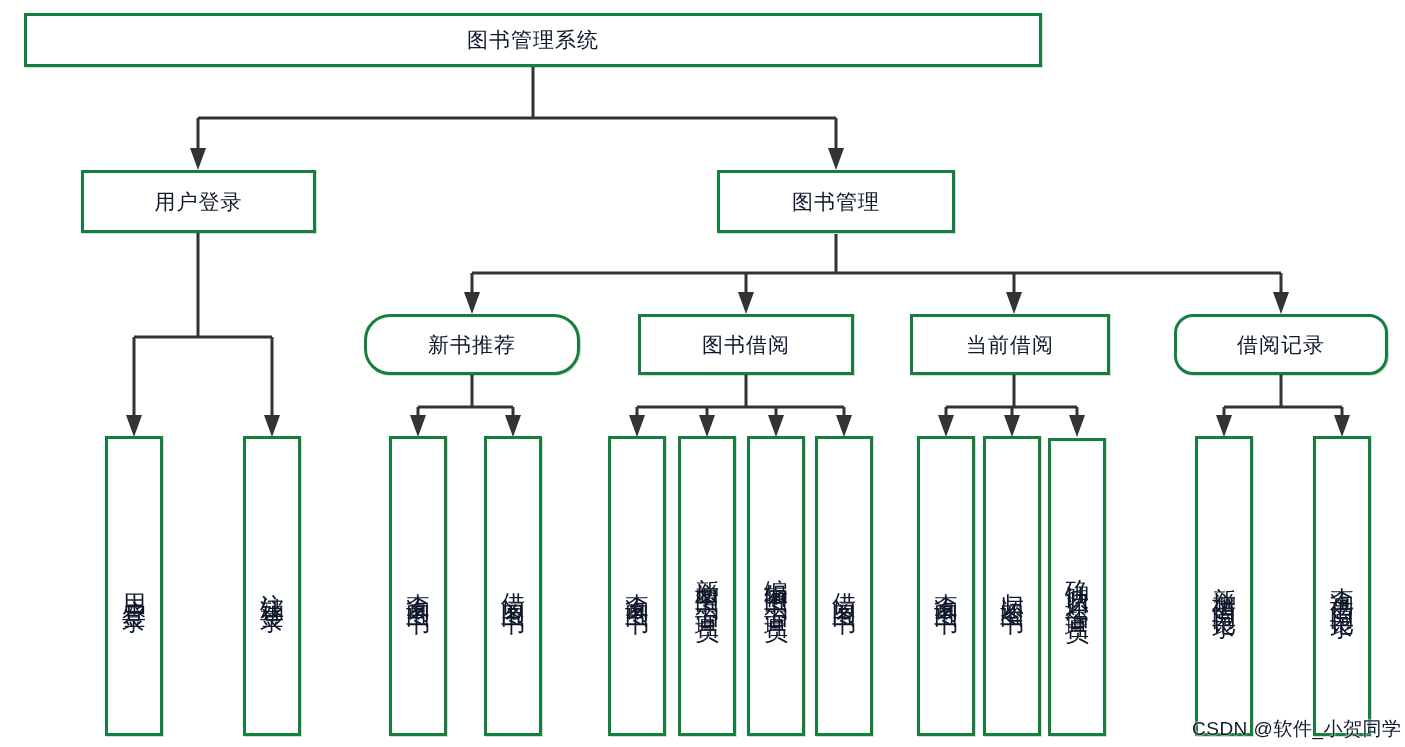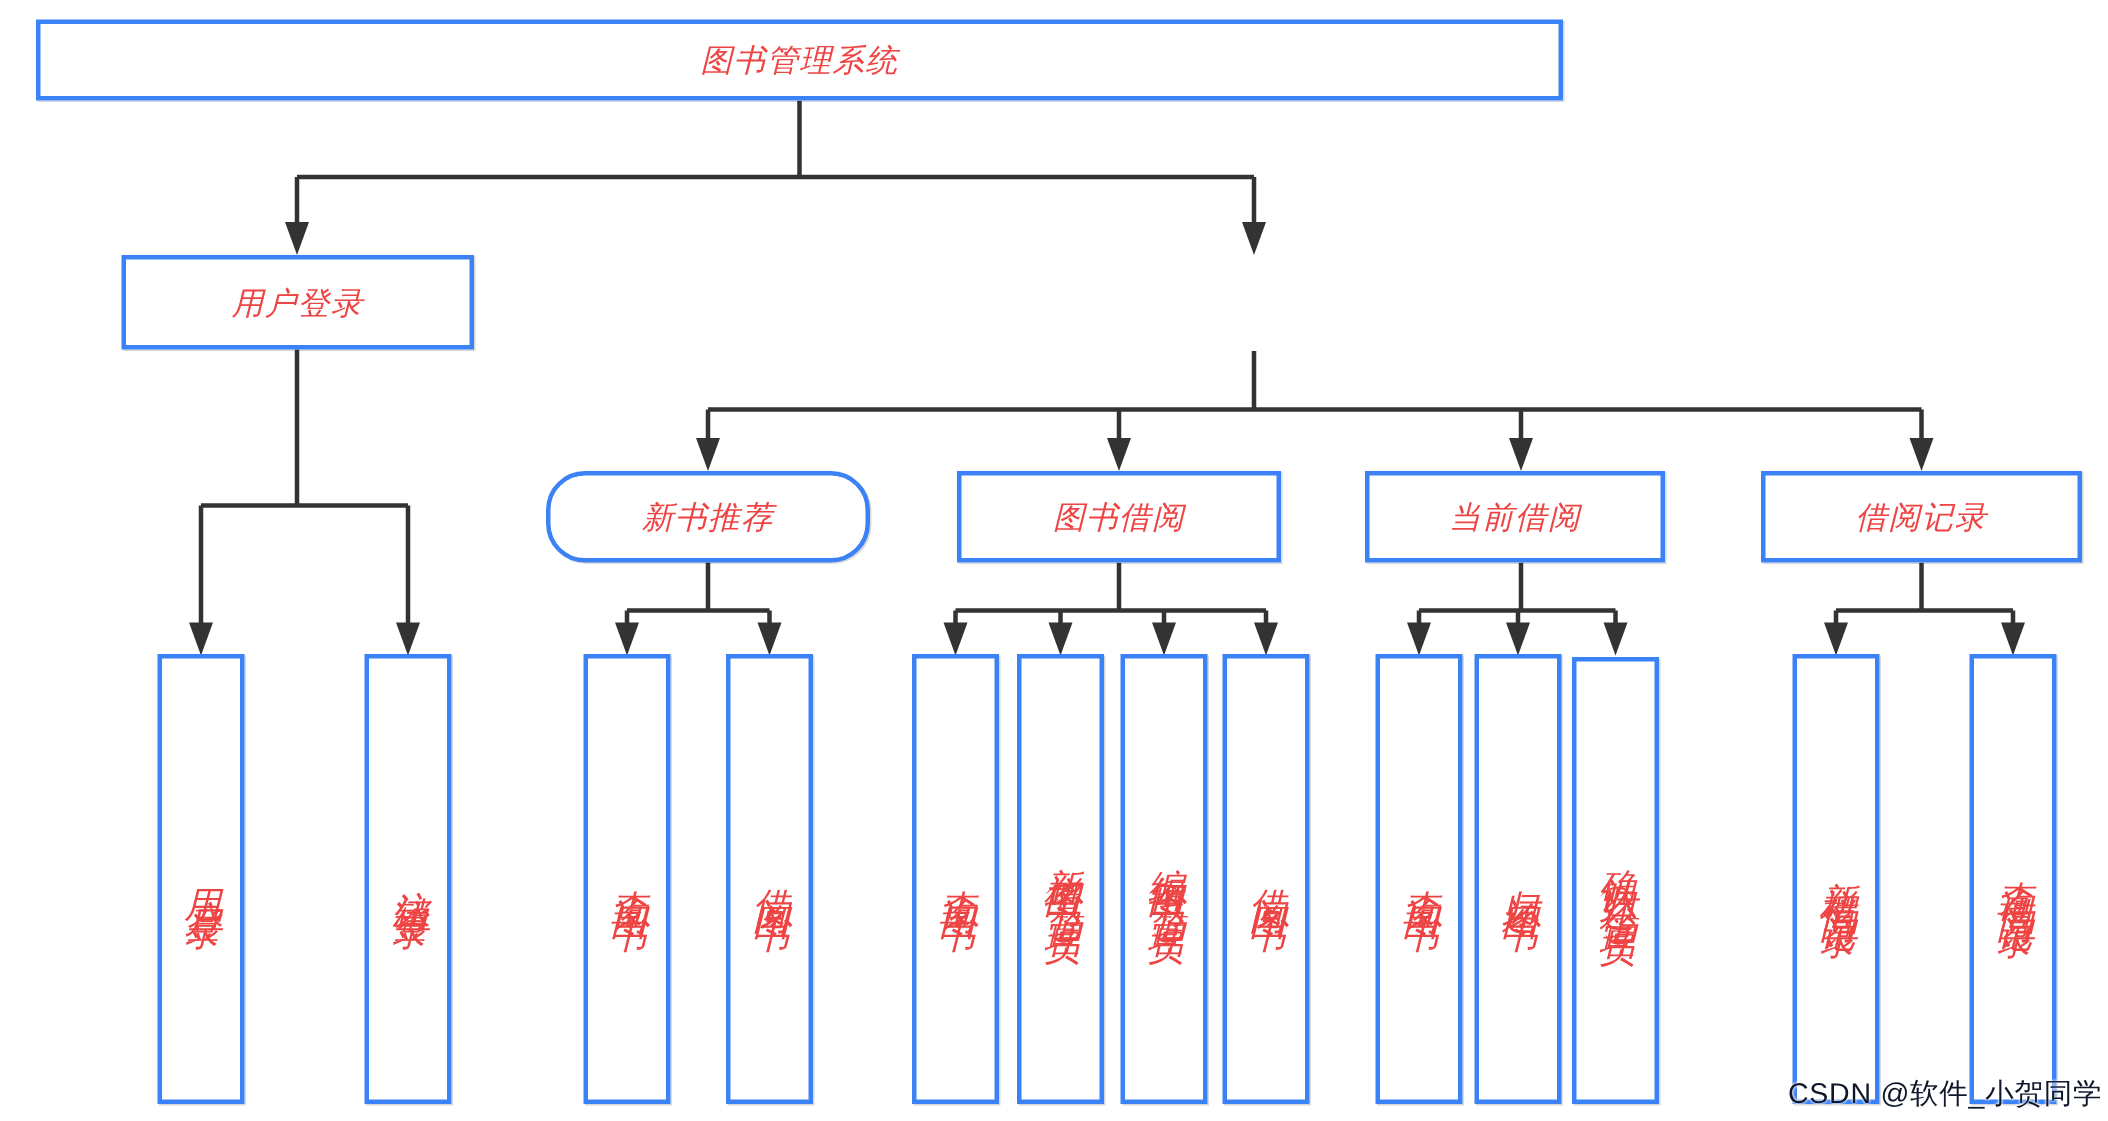--- a/index.html
+++ b/index.html
@@ -14,27 +14,26 @@
   }
   #connectors {
     position: absolute;
     left: 0; top: 0;
     width: 1405px; height: 747px;
     pointer-events: none;
   }
   .box {
     position: absolute;
     background: #ffffff;
-    border: 3px solid #3b82f6;
-    color: #ef4444;
+    border: 3px solid #15803d;
+    color: #0f172a;
     display: flex;
     align-items: center;
     justify-content: center;
     box-shadow: 1px 1px 0 rgba(0,0,0,0.15);
-    font-style: italic;
   }
   .h-label { font-size: 21px; letter-spacing: 1px; white-space: nowrap; }
   .leaf {
     writing-mode: vertical-rl;
     text-orientation: mixed;
     font-size: 24px;
     letter-spacing: 6px;
     line-height: 1;
   }
   #watermark {
@@ -96,25 +95,26 @@
       <polygon points="1069,415 1085,415 1077,437"></polygon>
 
       <polygon points="1216,415 1232,415 1224,437"></polygon>
       <polygon points="1334,415 1350,415 1342,437"></polygon>
     </g>
   </svg>
 
   <div class="box h-label" style="left:24px; top:13px; width:1018px; height:54px;">图书管理系统</div>
 
   <div class="box h-label" style="left:81px; top:170px; width:235px; height:63px;">用户登录</div>
+  <div class="box h-label" style="left:717px; top:170px; width:238px; height:63px;">图书管理</div>
 
   <div class="box h-label" style="left:364px; top:314px; width:216px; height:61px;border-radius:26px;">新书推荐</div>
   <div class="box h-label" style="left:638px; top:314px; width:216px; height:61px;text-align:center;">图书借阅</div>
   <div class="box h-label" style="left:910px; top:314px; width:200px; height:61px;">当前借阅</div>
-  <div class="box h-label" style="left:1174px; top:314px; width:214px; height:61px;">借阅记录</div>
+  <div class="box h-label" style="left:1174px; top:314px; width:214px; height:61px;border-radius:19px;">借阅记录</div>
 
   <div class="box leaf" style="left:105px; top:436px; width:58px; height:300px;">用户登录</div>
   <div class="box leaf" style="left:243px; top:436px; width:58px; height:300px;">注销登录</div>
 
   <div class="box leaf" style="left:389px; top:436px; width:58px; height:300px;">查询图书</div>
   <div class="box leaf" style="left:484px; top:436px; width:58px; height:300px;">借阅图书</div>
 
   <div class="box leaf" style="left:608px; top:436px; width:58px; height:300px;">查询图书</div>
   <div class="box leaf" style="left:678px; top:436px; width:58px; height:300px;">新增图书（管理员）</div>
   <div class="box leaf" style="left:747px; top:436px; width:58px; height:300px;">编辑图书（管理员）</div>

